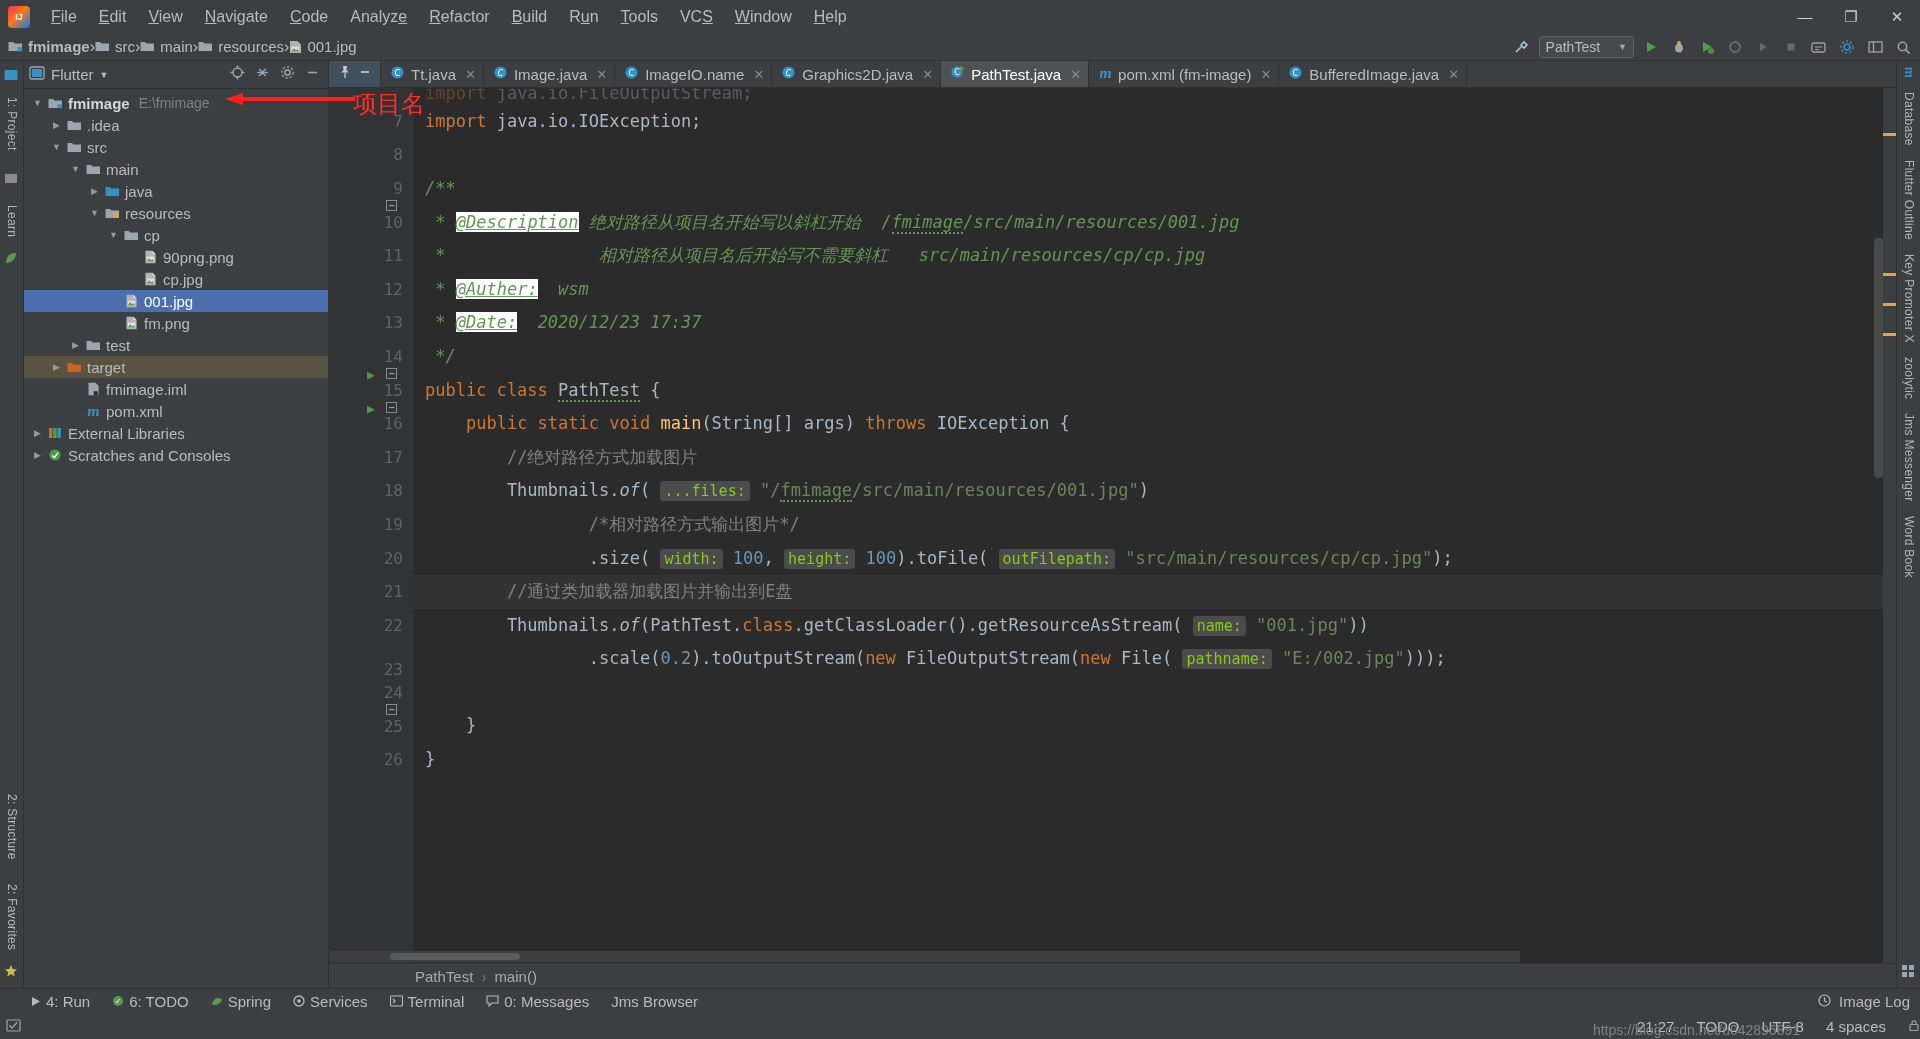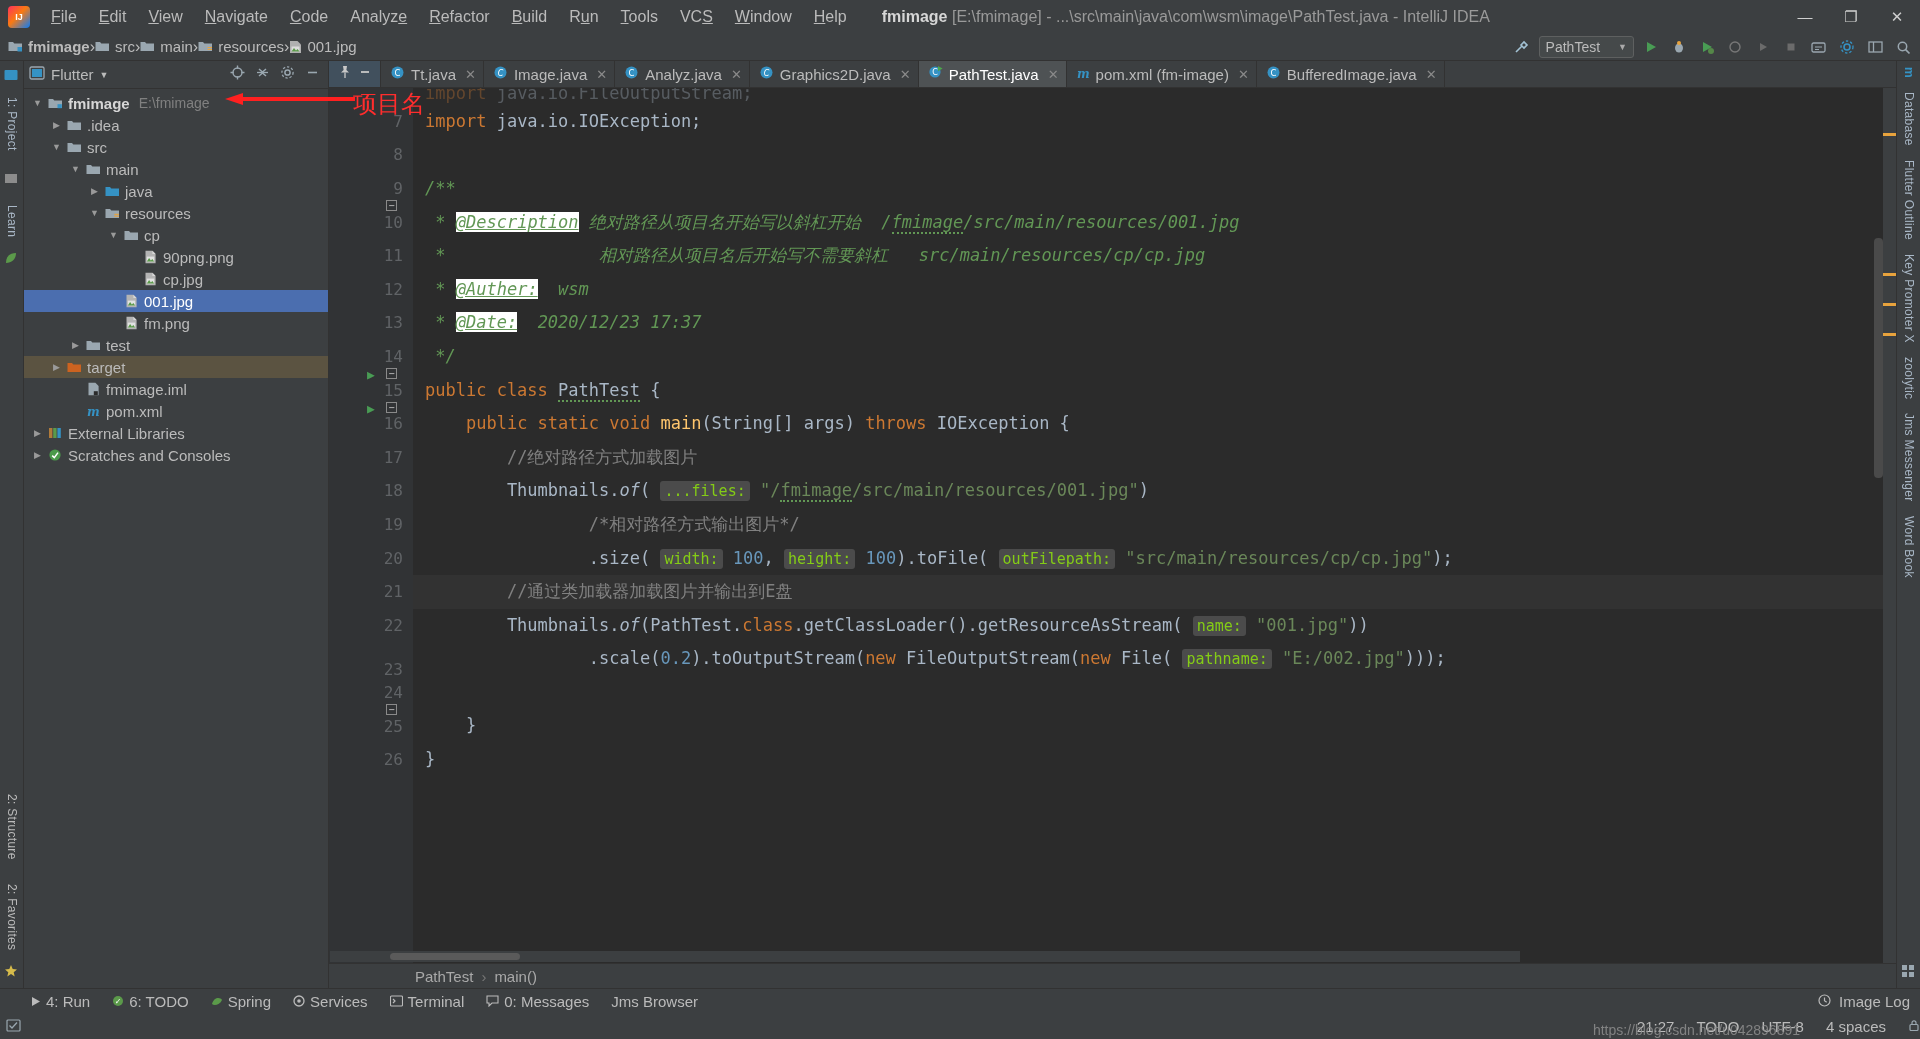--- a/index.html
+++ b/index.html
@@ -209,24 +209,20 @@
       <div class="menu-item"><u>N</u>avigate</div>
       <div class="menu-item"><u>C</u>ode</div>
       <div class="menu-item">Analyz<u>e</u></div>
       <div class="menu-item"><u>R</u>efactor</div>
       <div class="menu-item"><u>B</u>uild</div>
       <div class="menu-item">R<u>u</u>n</div>
       <div class="menu-item"><u>T</u>ools</div>
       <div class="menu-item">VC<u>S</u></div>
       <div class="menu-item"><u>W</u>indow</div>
       <div class="menu-item"><u>H</u>elp</div>
-    </div>
-    <div class="win-title">
-      <span class="proj">fmimage</span>
-      <span class="path">[E:\fmimage] - ...\src\main\java\com\wsm\image\PathTest.java - IntelliJ IDEA</span>
     </div>
     <div class="win-ctrls">
       <div class="win-btn">—</div>
       <div class="win-btn">❐</div>
       <div class="win-btn close">✕</div>
     </div>
   </div>
 
   <div class="navbar">
     <div class="crumb bold">
@@ -622,21 +618,21 @@
                   <text x="7.5" y="11" font-size="8" fill="#fff" text-anchor="middle" font-style="italic" font-family="DejaVu Sans, sans-serif">C</text>
                 </svg></span>
               <span>Image.java</span>
               <span class="x">✕</span>
             </div>
             <div class="tab">
               <span><svg width="15" height="15" viewBox="0 0 15 15">
                   <circle cx="7.5" cy="7.5" r="6" fill="#3592c4"></circle>
                   <text x="7.5" y="11" font-size="8.5" fill="#fff" text-anchor="middle" font-family="DejaVu Sans, sans-serif">C</text>
                 </svg></span>
-              <span>Analyz.java</span>
+              <span>ImageIO.name</span>
               <span class="x">✕</span>
             </div>
             <div class="tab">
               <span><svg width="15" height="15" viewBox="0 0 15 15">
                   <circle cx="7.5" cy="7.5" r="6" fill="#3592c4"></circle>
                   <text x="7.5" y="11" font-size="8" fill="#fff" text-anchor="middle" font-style="italic" font-family="DejaVu Sans, sans-serif">C</text>
                 </svg></span>
               <span>Graphics2D.java</span>
               <span class="x">✕</span>
             </div>

